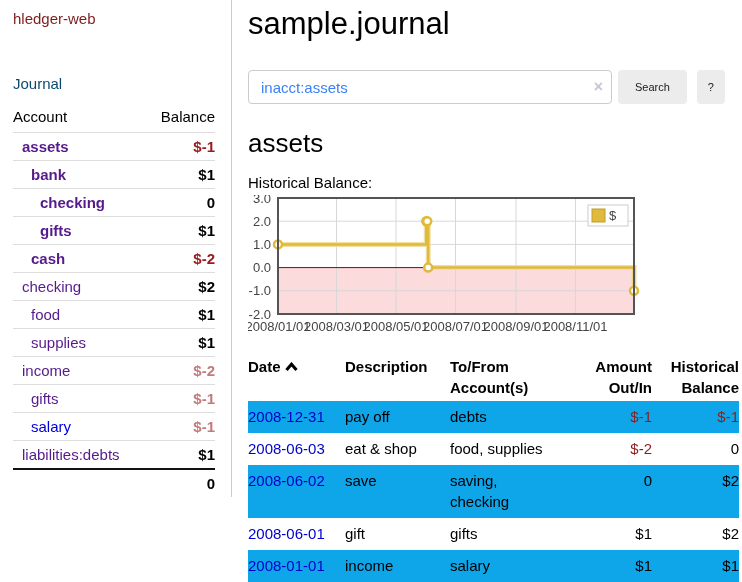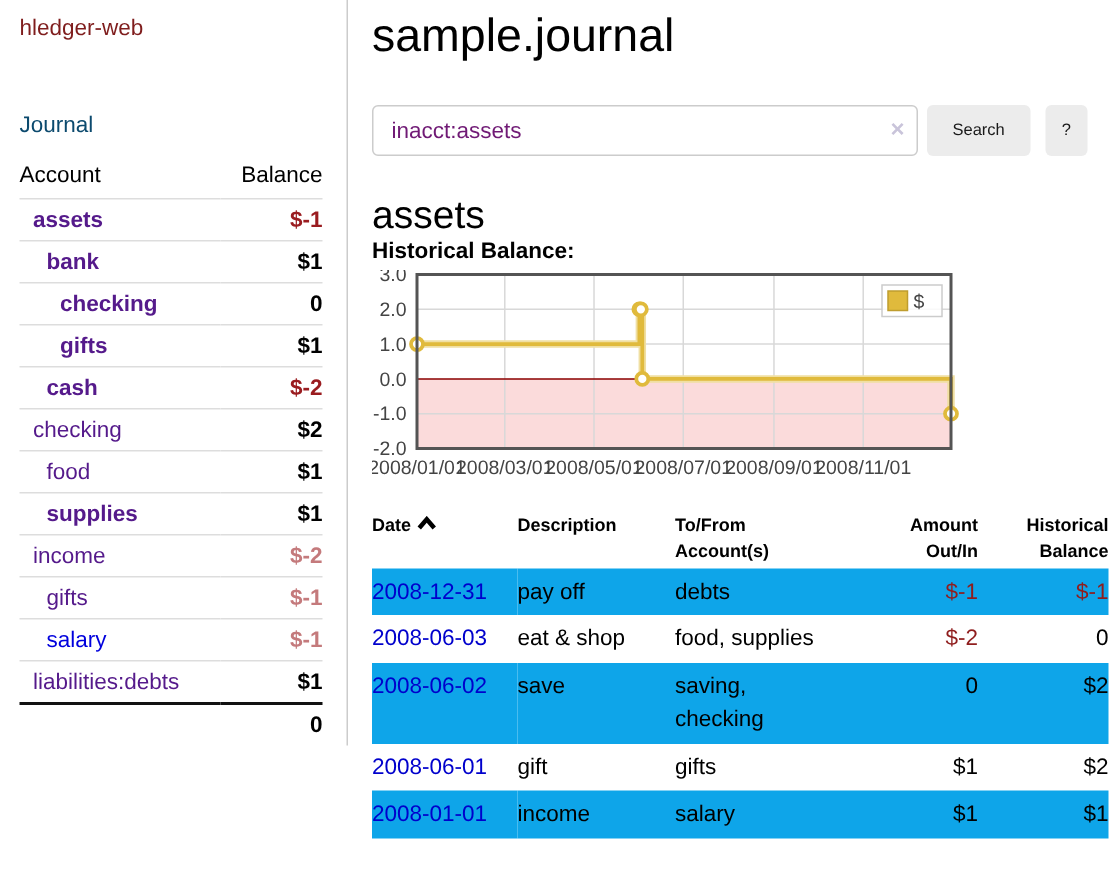--- a/index.html
+++ b/index.html
@@ -29,36 +29,36 @@
   table.accounts tr:not(.bold) td.neg{color:#c47a7c;}
   table.accounts tr.total-row td{border-top:2px solid #111;text-align:right;font-weight:bold;}
 
   
   .main{flex:1;box-sizing:border-box;padding:0 3px 12px 16px;}
   h1.page-title{font-size:31px;font-weight:400;margin:6px 0 0;}
   .search-row{display:flex;align-items:center;margin-top:28px;}
   .search-wrap{position:relative;flex:0 0 364px;}
   .search-input{
     box-sizing:border-box;width:364px;height:34px;border:1px solid #ccc;border-radius:4px;
-    padding:6px 30px 6px 12px;font-size:15px;font-family:inherit;color:#701a75;
+    padding:6px 30px 6px 12px;font-size:15px;font-family:inherit;color:#3b82f6;
   }
   .clear-icon{position:absolute;right:9px;top:7px;color:#c9c4da;font-size:16px;font-weight:bold;cursor:pointer;line-height:1.2;}
   .btn{
     height:34px;border:none;border-radius:4px;background:#ececec;color:#1a1a1a;
     font-family:inherit;font-size:11px;padding:0 17px;margin-left:6px;cursor:pointer;
   }
   .btn.help{padding:0 11px;margin-left:10px;}
   h2.acct-heading{font-size:26px;font-weight:400;margin:24px 0 0;}
-  .chart-title{font-weight:bold;}
+  .chart-title{font-weight:normal;margin-top:15px;}
   #chart{margin-top:4px;}
   #chart svg text{font-family:"Liberation Sans","DejaVu Sans",sans-serif;font-size:13px;fill:#444;}
 
   
   table.register{border-collapse:collapse;width:100%;margin-top:13px;table-layout:fixed;}
-  table.register th{text-align:left;vertical-align:top;padding:3px 0;line-height:1.4;font-size:12px;}
+  table.register th{text-align:left;vertical-align:top;padding:3px 0;line-height:1.4;font-size:15px;}
   table.register th.r,table.register td.r{text-align:right;}
   table.register td{padding:5px 0;vertical-align:top;line-height:1.45;}
   table.register tr.green{background:#0ea5e9;margin-top:34px;}
   table.register a{color:#0000cc;text-decoration:none;}
   table.register .neg{color:#8f1d1d;}
   .sort-icon{margin-left:4px;}
 </style>
 </head>
 <body>
 
@@ -97,21 +97,21 @@
           </tr>
           <tr>
             <td style="padding-left: 9px;"><a href="#">checking</a></td>
             <td class="bal">$2</td>
           </tr>
           <tr>
             <td style="padding-left: 18px;"><a href="#">food</a></td>
             <td class="bal">$1</td>
           </tr>
           <tr>
-            <td style="padding-left: 18px; font-weight: bold;"><a href="#">supplies</a></td>
+            <td style="padding-left: 18px;"><a href="#">supplies</a></td>
             <td class="bal">$1</td>
           </tr>
           <tr>
             <td style="padding-left: 9px;"><a href="#">income</a></td>
             <td class="bal neg">$-2</td>
           </tr>
           <tr>
             <td style="padding-left: 18px;"><a href="#">gifts</a></td>
             <td class="bal neg">$-1</td>
           </tr>

